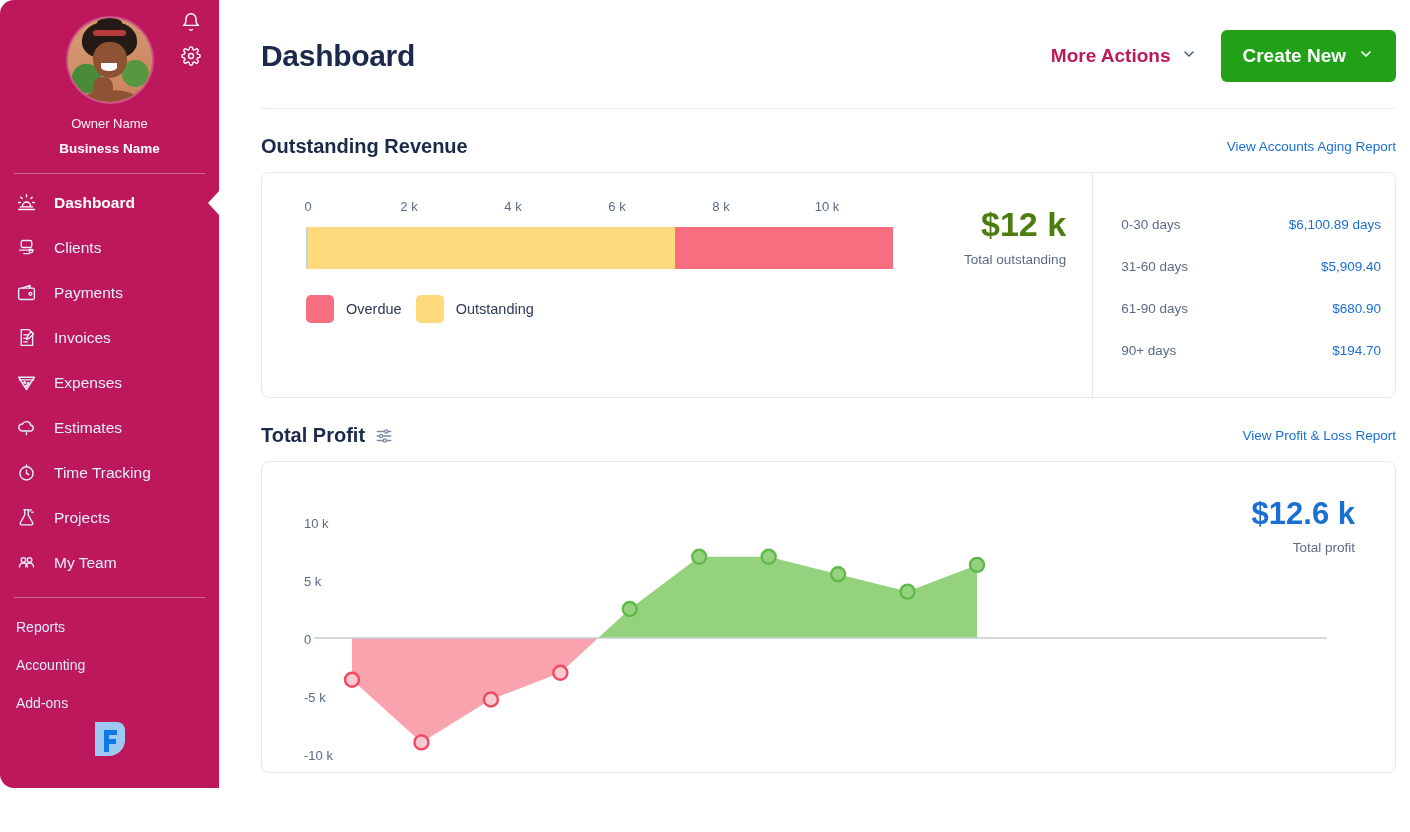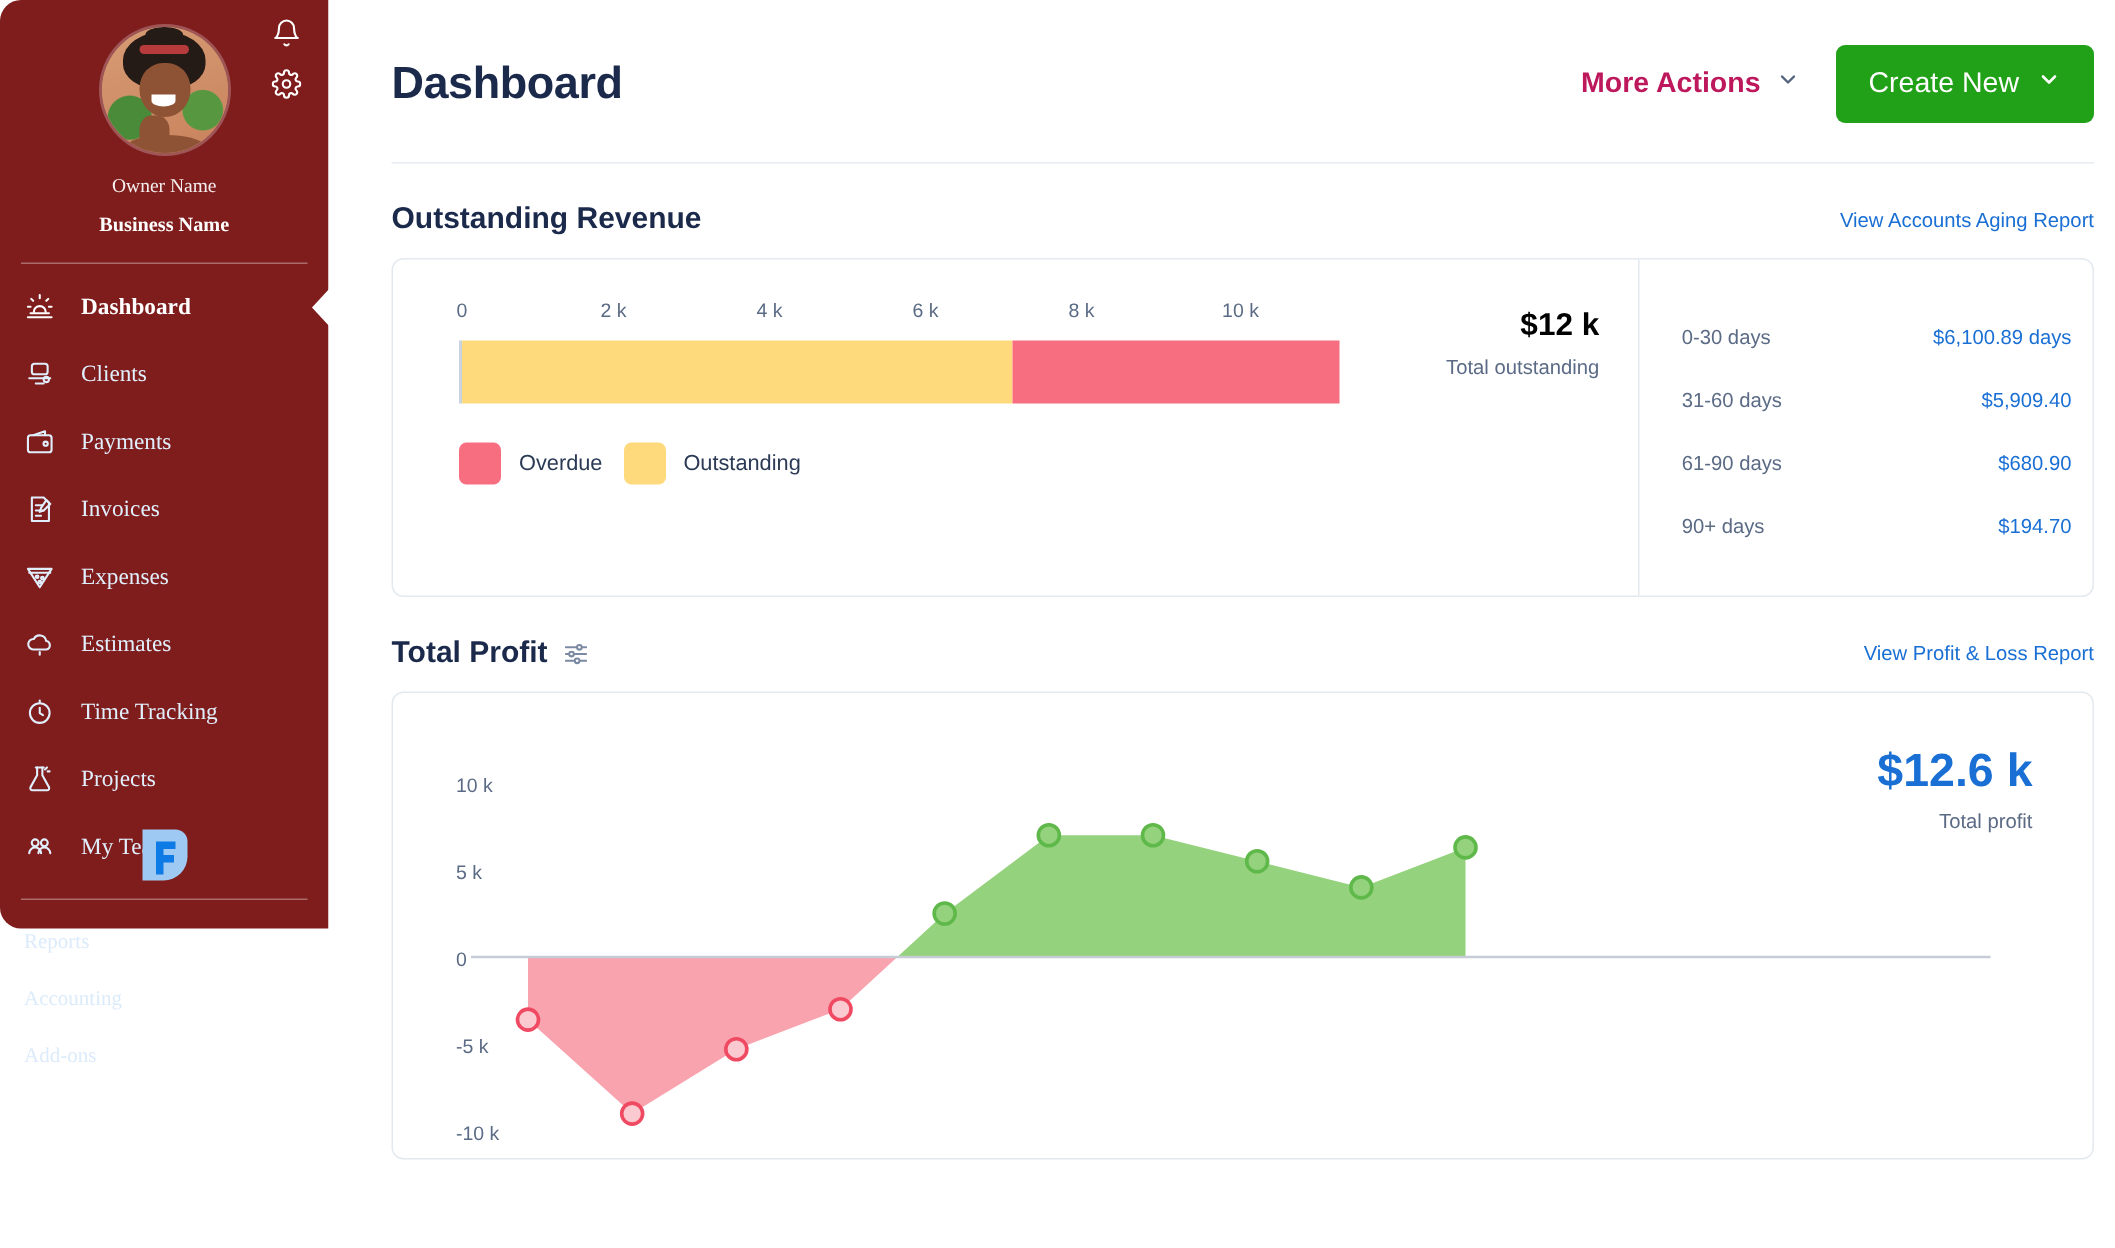--- a/index.html
+++ b/index.html
@@ -5,23 +5,23 @@
   * { box-sizing: border-box; margin: 0; padding: 0; }
   html, body {
     width: 1410px; height: 832px;
     font-family: "Liberation Sans", sans-serif;
     background: #ffffff; overflow: hidden;
   }
   .app { position: relative; width: 1410px; height: 832px; display: flex; background:#fff; }
 
   
   .sidebar {
-    width: 219px; height: 619px; background: #7f1d1d;
+    width: 219px; height: 788px; background: #be185d;
     border-radius: 14px 0 0 14px;
-    position: relative; flex: 0 0 219px; color: #fff; font-family: Liberation Serif, serif;
+    position: relative; flex: 0 0 219px; color: #fff;
   }
   .profile { position: relative; padding-top: 18px; text-align: center; }
   .avatar {
     width: 84px; height: 84px; border-radius: 50%;
     margin: 0 auto; overflow: hidden;
     background: #c98a62; position: relative;
     box-shadow: 0 0 0 2px rgba(255,255,255,.25);
   }
   .avatar .bg { position:absolute; inset:0; background:
       radial-gradient(circle at 22% 72%, #4a8b3a 0 16%, transparent 17%),
@@ -68,42 +68,42 @@
 
   
   .main { flex: 1; height: 832px; background: #fff; position: relative;
           border-radius: 0 14px 14px 0; overflow: hidden; }
   .topbar { display:flex; align-items:center; padding: 30px 14px 0 42px; }
   .page-title { font-size: 30px; font-weight: bold; color: #1b2a4a; letter-spacing: -0.3px; }
   .topbar-actions { margin-left:auto; display:flex; align-items:center; gap: 16px; }
   .more-actions { display:flex; align-items:center; gap:10px; font-size:19px; font-weight:bold;
                   color:#be185d; cursor:pointer; padding: 6px 8px; }
   .create-new { display:flex; align-items:center; gap:12px; background:#21A118; color:#fff;
-                font-size:19px; font-weight:normal; border:none; border-radius:6px;
+                font-size:19px; font-weight:bold; border:none; border-radius:6px;
                 padding: 15px 22px; cursor:pointer; }
   .hr { height:1px; background:#e6ecf2; margin: 26px 14px 0 42px; }
 
   .section-head { display:flex; align-items:center; padding: 26px 14px 0 42px; text-align: right; }
   .section-title { font-size: 20px; font-weight: bold; color:#1b2a4a; }
   .section-link { margin-left:auto; font-size: 13.5px; color:#1a6fd4; cursor:pointer; }
 
   .card { margin: 14px 14px 0 42px; border:1px solid #e3e9ef; border-radius:8px; background:#fff; }
   .card-rev { height: 226px; display:flex; }
   .rev-left { flex: 1; padding: 26px 0 0 44px; position:relative; }
   .axis { position:relative; height: 18px; width: 620px; }
   .axis span { position:absolute; top:0; font-size:13px; color:#5b6b85; transform: translateX(-50%); }
   .bar-wrap { margin-top: 10px; width: 620px; height: 42px; position:relative; display:flex;
               border-left: 2px solid #c9d3e0; }
   .seg { height: 42px; }
   .legend { margin-top: 26px; display:flex; align-items:center; gap: 14px; }
   .legend .item { display:flex; align-items:center; gap: 12px; }
   .legend .sw { width: 28px; height: 28px; border-radius: 5px; }
   .legend .tx { font-size: 14.5px; color:#2b3a55; }
   .rev-total { width: 170px; padding-top: 32px; text-align:right; padding-right: 26px; }
-  .big-num { font-size: 21px; font-weight: bold; color:#000000; }
+  .big-num { font-size: 34px; font-weight: bold; color:#4d7c0f; }
   .big-sub { margin-top: 8px; font-size: 13.5px; color:#5b6b85; }
   .aging { width: 310px; border-left:1px solid #e3e9ef; padding: 30px 14px 0 28px; }
   .aging-row { display:flex; align-items:center; height: 42px; font-size: 13.5px; }
   .aging-row .k { color:#5b6b85; }
   .aging-row .v { margin-left:auto; color:#1a6fd4; }
   .icon-btn { margin-left: 10px; display:inline-flex; cursor:pointer; vertical-align: middle; }
 
   .card-profit { height: 312px; position:relative; }
   .profit-total { position:absolute; right: 40px; top: 34px; text-align:right; }
   .profit-big { font-size: 31px; font-weight: bold; color:#1a6fd4; }

